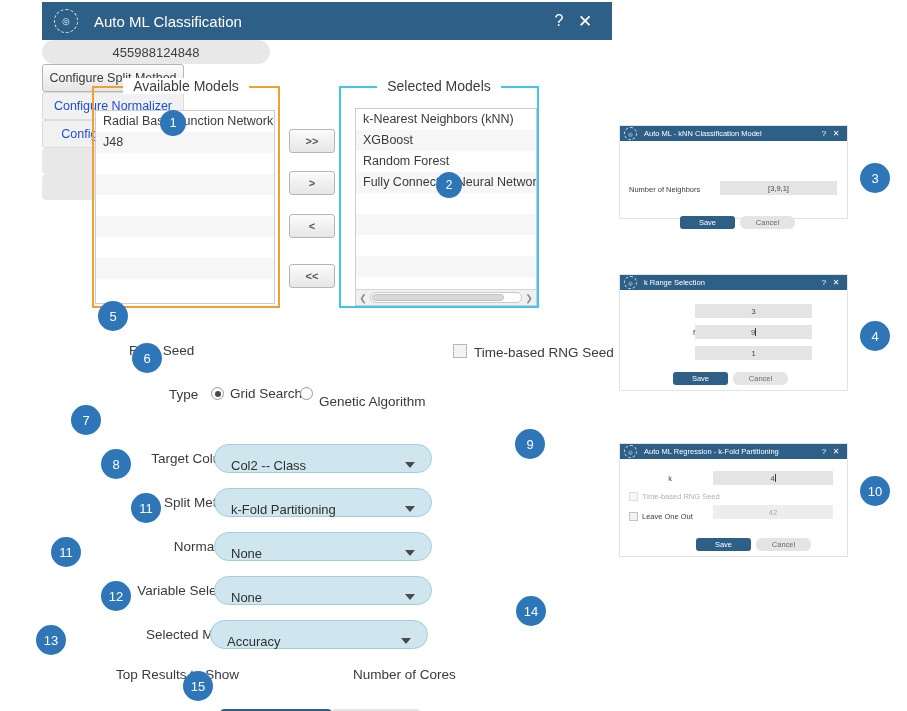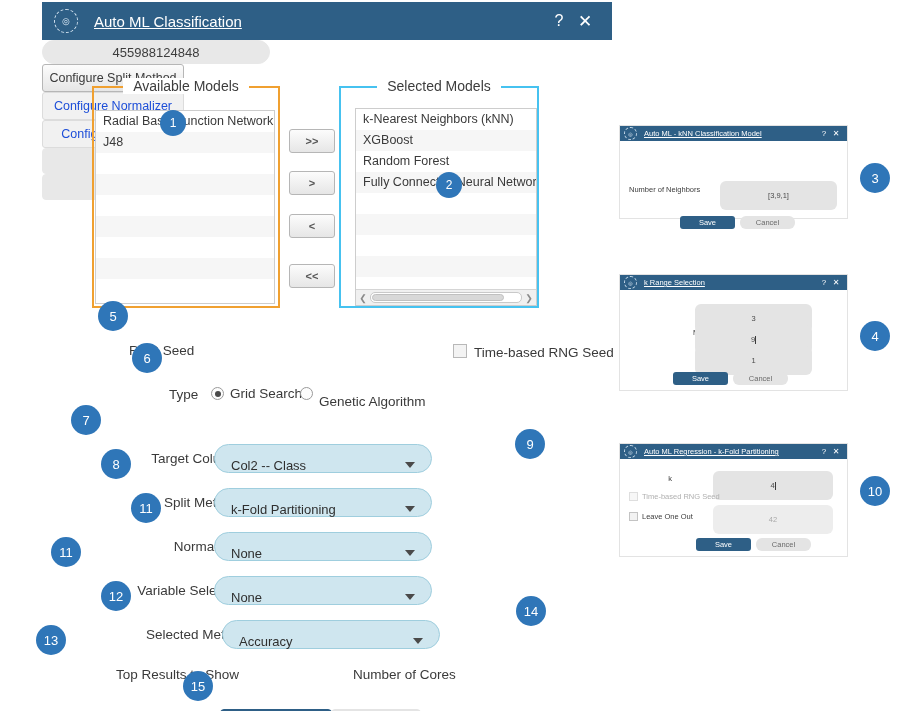--- a/index.html
+++ b/index.html
@@ -15,21 +15,21 @@
   
   .window{position:absolute;background:#ffffff;}
   .titlebar{
     background:#2e5f86;color:#ffffff;display:flex;align-items:center;
     box-sizing:border-box;
   }
   .tb-icon{
     border-radius:50%;border:1px dashed #cfe0ee;display:flex;
     align-items:center;justify-content:center;color:#dbe9f5;flex:none;
   }
-  .tb-title{flex:1;white-space:nowrap;overflow:hidden;text-decoration:underline;}
+  .tb-title{flex:1;white-space:nowrap;overflow:hidden;}
   .tb-btn{flex:none;text-align:center;cursor:default;}
 
   
   #main-window{left:42px;top:2px;width:570px;height:709px;}
   #main-window .titlebar{height:38px;padding:0 14px 0 12px;font-size:15px;}
   #main-window .tb-icon{width:22px;height:22px;font-size:9px;margin-right:16px;}
   #main-window .tb-btn{font-size:16px;width:26px;}
   #main-window .tb-btn.close{font-size:17px;}
   #main-body{position:relative;width:570px;height:671px;background:#ffffff;}
 
@@ -136,23 +136,23 @@
 
   
   .sdlg{position:absolute;background:#ffffff;box-shadow:0 0 0 1px #e3e3e3;}
   .sdlg .titlebar{height:15px;padding:0 5px 0 4px;font-size:7.5px;}
   .sdlg .tb-icon{width:11px;height:11px;font-size:5px;margin-right:7px;}
   .sdlg .tb-btn{font-size:8px;width:12px;}
   .sdlg-body{position:relative;background:#ffffff;}
   .sf-lbl{position:absolute;font-size:7.5px;color:#3c3c3c;white-space:nowrap;}
   .sf-lbl.dim{color:#b0b0b0;}
   .sfield{
-    position:absolute;box-sizing:border-box;background:#e4e4e4;border-radius:6px;
+    position:absolute;box-sizing:border-box;background:#e4e4e4;border-radius:0;
     display:flex;align-items:center;justify-content:center;
-    font-size:7.5px;color:#4a4a4a;height:29px;
+    font-size:7.5px;color:#4a4a4a;height:14px;
   }
   .sfield.dim{background:#ededed;color:#a9a9a9;margin-top:15px;}
   .s-caret{display:inline-block;width:1px;height:8px;background:#3a3a3a;margin-left:0px;vertical-align:-1px;}
   .s-chk{position:absolute;width:9px;height:9px;border:1px solid #c3c3c3;background:#f2f2f2;box-sizing:border-box;}
   .s-chk.dim{border-color:#dedede;background:#f7f7f7;}
   .sbtn-primary{
     position:absolute;background:#2e5f86;color:#fff;border-radius:3px;height:13px;
     display:flex;align-items:center;justify-content:center;font-size:7.5px;
   }
   .sbtn-secondary{
@@ -251,21 +251,21 @@
     <div class="btn disabled" style="left:414px;top:492px;width:142px;height:28px;">Configure Normalizer</div>
 
     <div class="lbl right" style="left:50px;top:543px;width:147px;">Variable Selector</div>
     <div class="combo" style="left:172px;top:536px;width:218px;">
       <span class="cb-text">None</span>
       <span class="cb-caret"></span>
     </div>
     <div class="btn disabled" style="left:414px;top:536px;width:142px;height:28px;">Configure Selector</div>
 
     <div class="lbl right" style="left:50px;top:587px;width:147px;">Selected Metric</div>
-    <div class="combo" style="left:180px;top:580px;width:218px;">
+    <div class="combo" style="left:168px;top:580px;width:218px;">
       <span class="cb-text">Accuracy</span>
       <span class="cb-caret"></span>
     </div>
 
     <div class="lbl right" style="left:20px;top:627px;width:177px;">Top Results to Show</div>
     <div class="field" style="left:182px;top:620px;width:120px;height:26px;">
       <span>5</span>
         <span class="caret"></span>
     </div>
     <div class="lbl" style="left:311px;top:627px;">Number of Cores</div>

